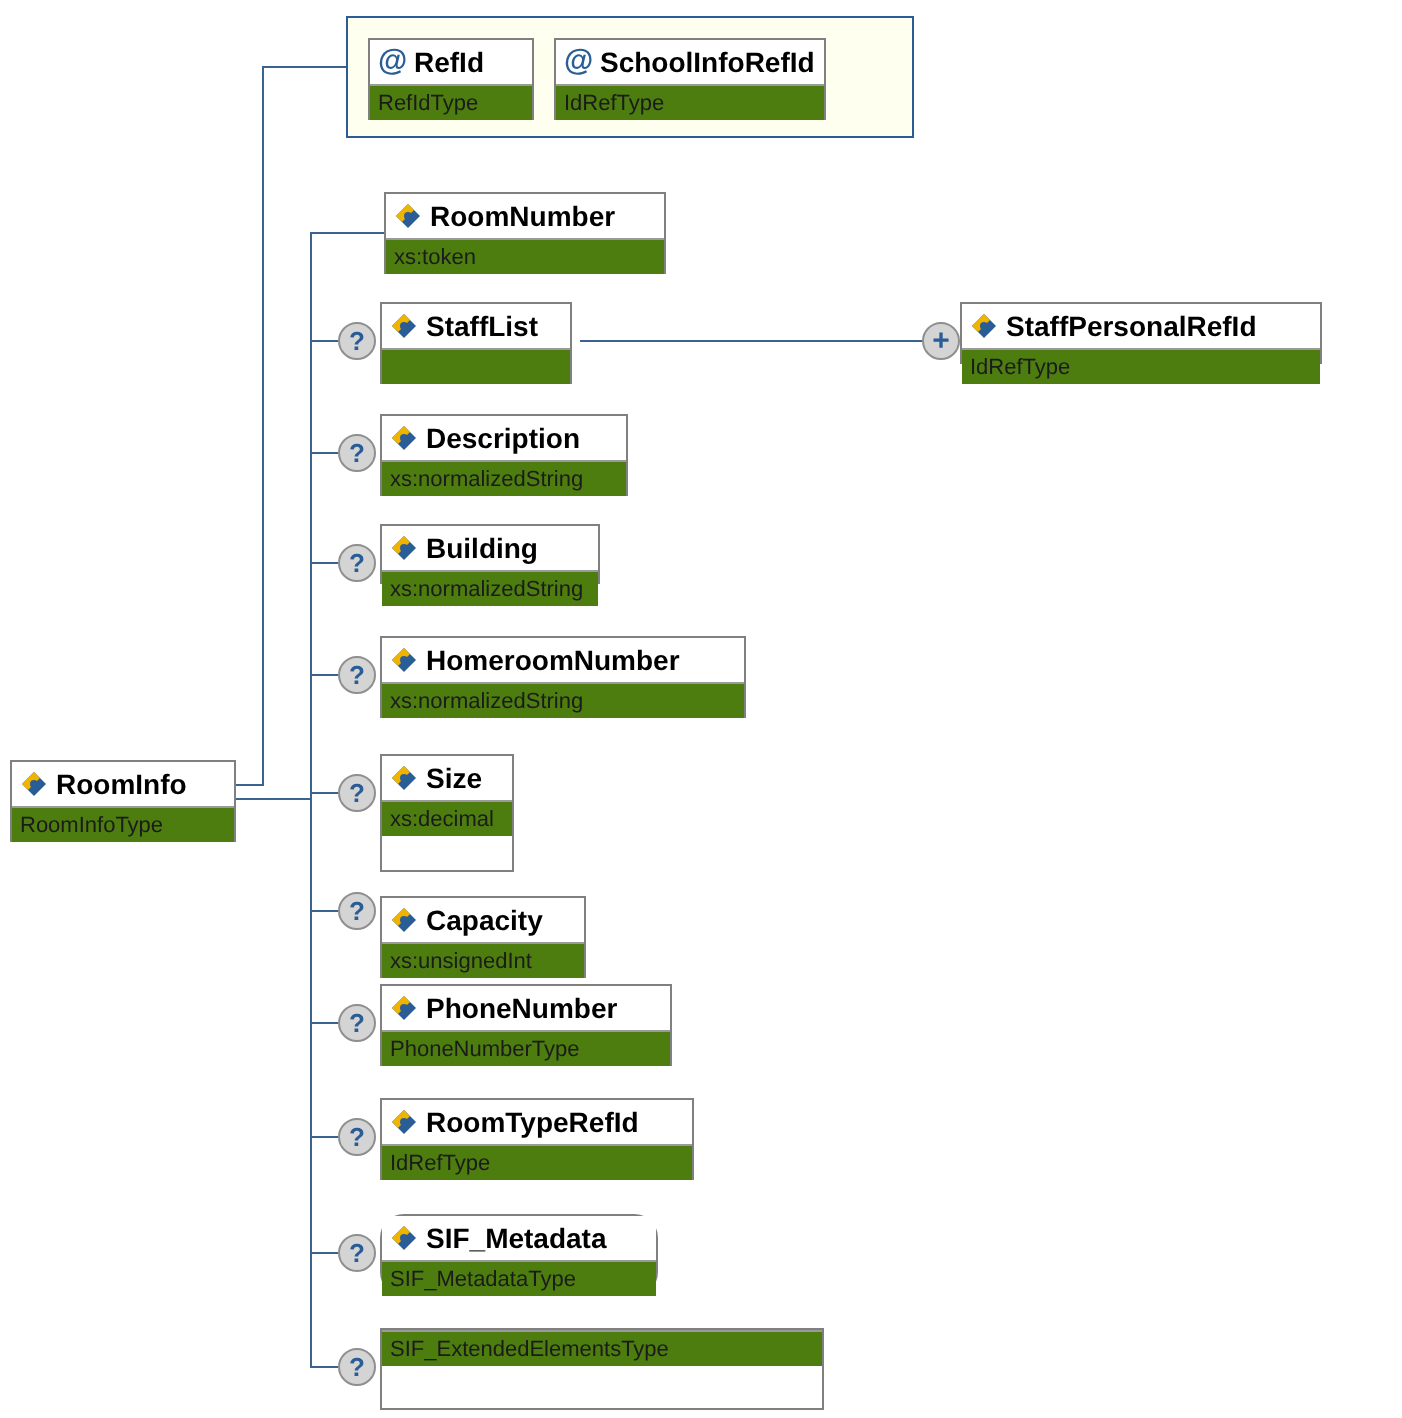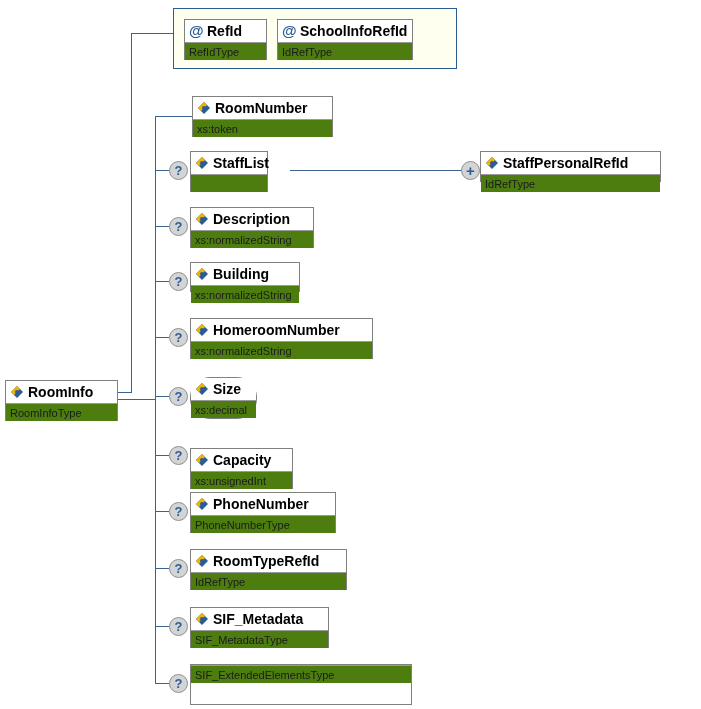--- a/index.html
+++ b/index.html
@@ -182,21 +182,21 @@
           <polygon points="7,1 10,4 4,10 1,7" fill="#f0b400"></polygon>
           <circle cx="7" cy="7" r="2" fill="#2a5d96"></circle>
         </svg>
       </span>
       <span>RoomInfo</span>
     </div>
     <div class="typ">RoomInfoType</div>
   </div>
 
   <div class="marker" style="left:169px; top:161px;">?</div>
-  <div class="node" style="left:190px; top:151px; width:78px; height:41px;">
+  <div class="node" style="left:190px; top:151px; width:96px; height:41px;">
     <div class="hdr">
       <span class="el-icon">
         <svg width="14" height="14" viewBox="0 0 14 14">
           <polygon points="7,1 13,7 7,13 1,7" fill="#2a5d96"></polygon>
           <polygon points="7,1 10,4 4,10 1,7" fill="#f0b400"></polygon>
           <circle cx="7" cy="7" r="2" fill="#2a5d96"></circle>
         </svg>
       </span>
       <span>StaffList</span>
     </div>
@@ -257,21 +257,21 @@
           <polygon points="7,1 10,4 4,10 1,7" fill="#f0b400"></polygon>
           <circle cx="7" cy="7" r="2" fill="#2a5d96"></circle>
         </svg>
       </span>
       <span>HomeroomNumber</span>
     </div>
     <div class="typ">xs:normalizedString</div>
   </div>
 
   <div class="marker" style="left:169px; top:387px;">?</div>
-  <div class="node" style="left:190px; top:377px; width:67px; height:42px;border-radius:20px;">
+  <div class="node" style="left:190px; top:377px; width:67px; height:59px;">
     <div class="hdr">
       <span class="el-icon">
         <svg width="14" height="14" viewBox="0 0 14 14">
           <polygon points="7,1 13,7 7,13 1,7" fill="#2a5d96"></polygon>
           <polygon points="7,1 10,4 4,10 1,7" fill="#f0b400"></polygon>
           <circle cx="7" cy="7" r="2" fill="#2a5d96"></circle>
         </svg>
       </span>
       <span>Size</span>
     </div>
@@ -317,21 +317,21 @@
           <polygon points="7,1 10,4 4,10 1,7" fill="#f0b400"></polygon>
           <circle cx="7" cy="7" r="2" fill="#2a5d96"></circle>
         </svg>
       </span>
       <span>RoomTypeRefId</span>
     </div>
     <div class="typ">IdRefType</div>
   </div>
 
   <div class="marker" style="left:169px; top:617px;">?</div>
-  <div class="node" style="left:190px; top:607px; width:139px; height:41px;">
+  <div class="node" style="left:190px; top:607px; width:139px; height:41px;border-radius:12px;">
     <div class="hdr">
       <span class="el-icon">
         <svg width="14" height="14" viewBox="0 0 14 14">
           <polygon points="7,1 13,7 7,13 1,7" fill="#2a5d96"></polygon>
           <polygon points="7,1 10,4 4,10 1,7" fill="#f0b400"></polygon>
           <circle cx="7" cy="7" r="2" fill="#2a5d96"></circle>
         </svg>
       </span>
       <span>SIF_Metadata</span>
     </div>

